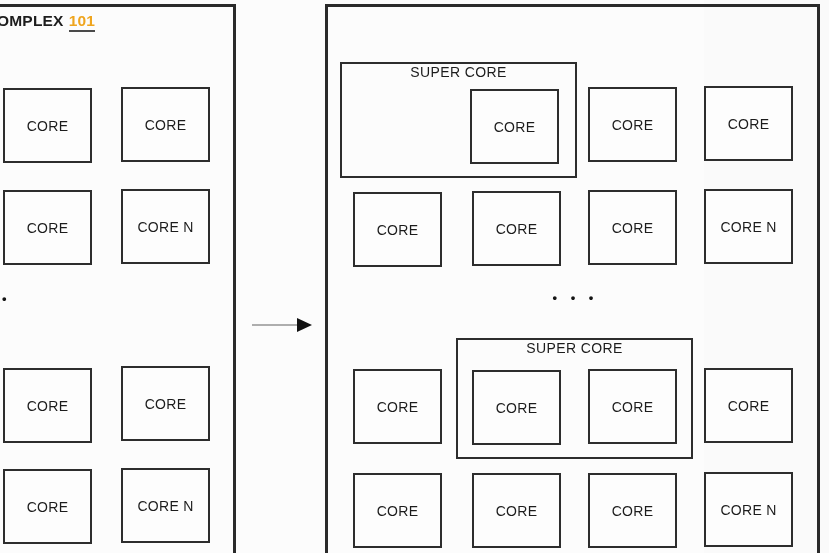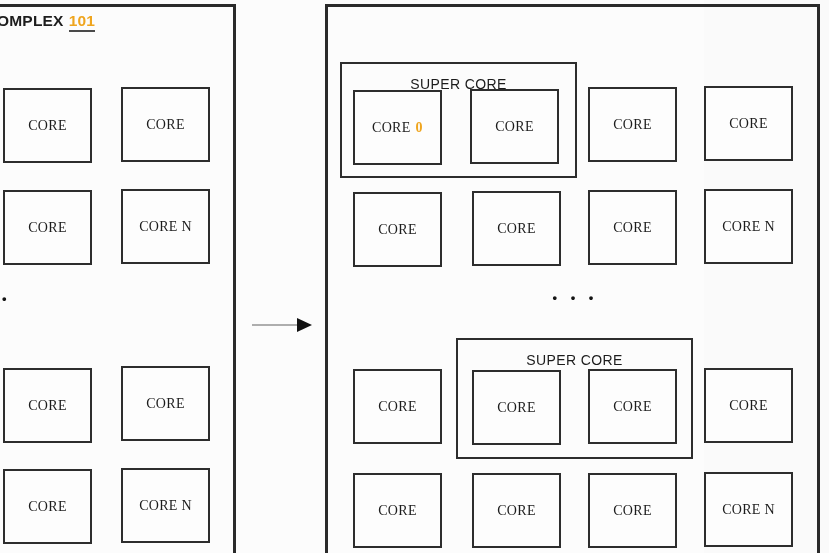--- a/index.html
+++ b/index.html
@@ -22,30 +22,30 @@
   #right-title { left:325px; top:12px; width:495px; text-align:center; }
 
   .ref {
     color:#EFA51E; font-weight:bold; margin-left:5px;
     border-bottom:2px solid #4a4a4a; padding-bottom:1px;
   }
 
   .core {
     position:absolute; width:89px; height:75px; box-sizing:border-box;
     border:2px solid #2d2d2d; background:#fdfdfd;
-    display:flex; align-items:center; justify-content:center;font-family:Liberation Serif, serif;
+    display:flex; align-items:center; justify-content:center;
   }
   .core-label { font-size:14px; color:#1c1c1c; letter-spacing:.3px; white-space:nowrap; }
   .ref0 { color:#EFA51E; margin-left:5px; font-weight:bold; }
 
   .super { position:absolute; border:2px solid #2d2d2d; box-sizing:border-box; background:transparent; }
   #super-top    { left:340px; top:62px;  width:237px; height:116px; }
   #super-bottom { left:456px; top:338px; width:237px; height:121px; }
   .sc-label {
-    text-align:center; margin-top:12px; font-size:14px; color:#1c1c1c; letter-spacing:.4px;
+    text-align:center; margin-top:0; font-size:14px; color:#1c1c1c; letter-spacing:.4px;
   }
 
   .dots { position:absolute; font-size:13px; font-weight:bold; color:#151515; }
   #left-dot   { left:2px;  top:291px; }
   #right-dots { left:540px; top:290px; width:66px; text-align:center; word-spacing:10px; }
 
   .arrow { position:absolute; left:252px; top:317px; width:60px; height:16px; }
   .arrow-line { position:absolute; left:0; top:7px; width:48px; height:2px; background:#aeaeae; }
   .arrow-head {
     position:absolute; left:45px; top:1px; width:0; height:0;
@@ -93,23 +93,20 @@
   <div class="arrow">
     <div class="arrow-line"></div>
     <div class="arrow-head"></div>
   </div>
 
   <div class="outer" id="right-outer"></div>
 
   <div class="super" id="super-top">
     <div class="sc-label">SUPER CORE</div>
   </div>
-  <div class="core" style="left:353px;top:90px">
-    <span class="core-label"><span>CORE</span><span class="ref0">0</span></span>
-  </div>
   <div class="core" style="left:470px;top:89px">
       <span class="core-label">CORE</span>
     </div>
 
   <div class="core" style="left:588px;top:87px">
       <span class="core-label">CORE</span>
     </div>
   <div class="core" style="left:704px;top:86px">
       <span class="core-label">CORE</span>
     </div>

